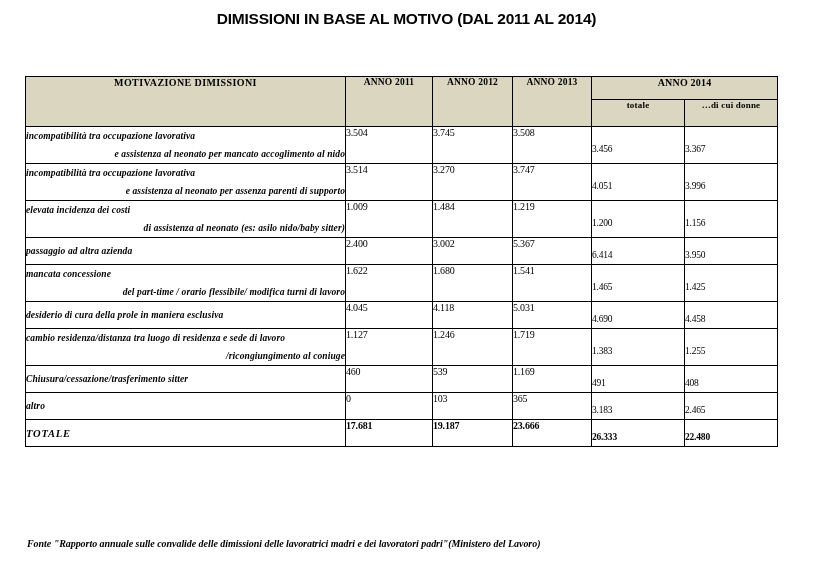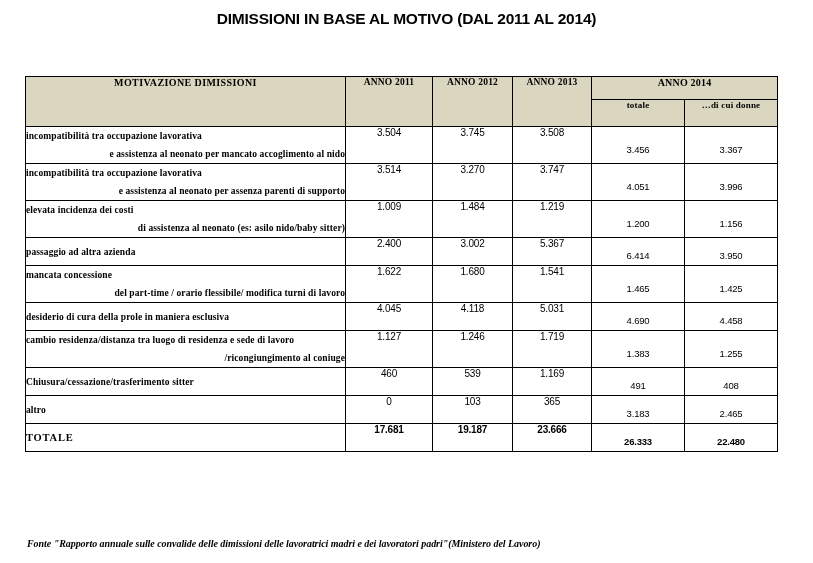--- a/index.html
+++ b/index.html
@@ -73,35 +73,36 @@
   col.c-donne  { width: 93px; }
 
   
   td.label-cell {
     font-size: 9.5px;
     font-weight: bold;
     padding: 7px 6px 6px 8px;
     line-height: 1.9;
     vertical-align: top;
     letter-spacing: 0.1px;
+    font-style: italic;
   }
   td.label-cell.single {
     vertical-align: middle;
     padding-top: 4px;
     padding-bottom: 4px;
     line-height: 1.3;
   }
   td.label-cell .l2 { display: block; text-align: right; }
 
   td.num {
     font-size: 10px;
-    text-align: center;
+    text-align: left;
     padding: 6px 9px 6px 4px;
     vertical-align: top;
-    font-family: Liberation Sans, sans-serif;
+    font-family: Liberation Serif, serif;
     letter-spacing: -0.2px;
   }
   td.num.mid {
     vertical-align: middle;
     padding-top: 12px;
     padding-bottom: 4px;
     font-size: 9.5px;
   }
   tr.total-row td { font-weight: bold; }
   tr.total-row td.label-cell {

